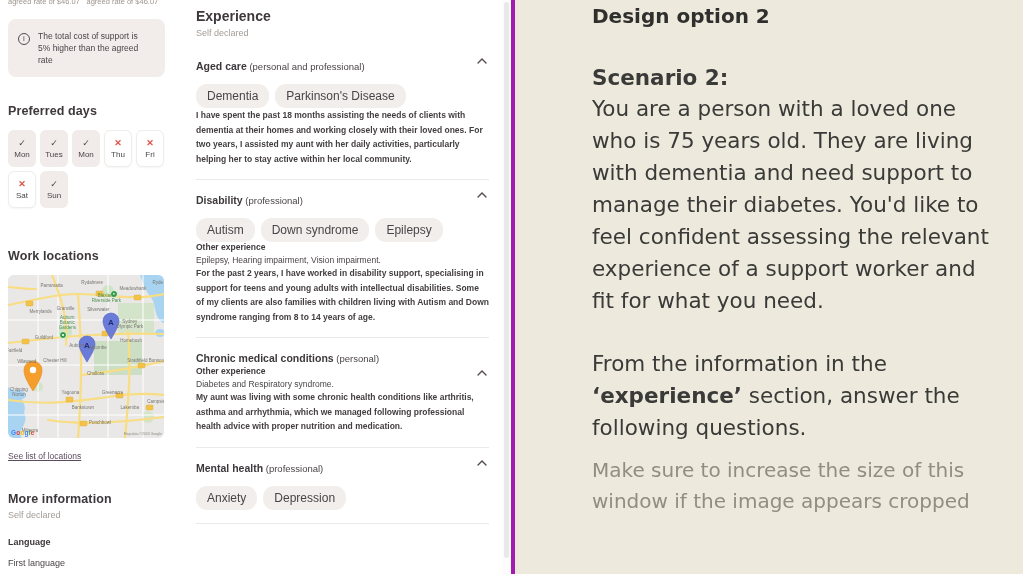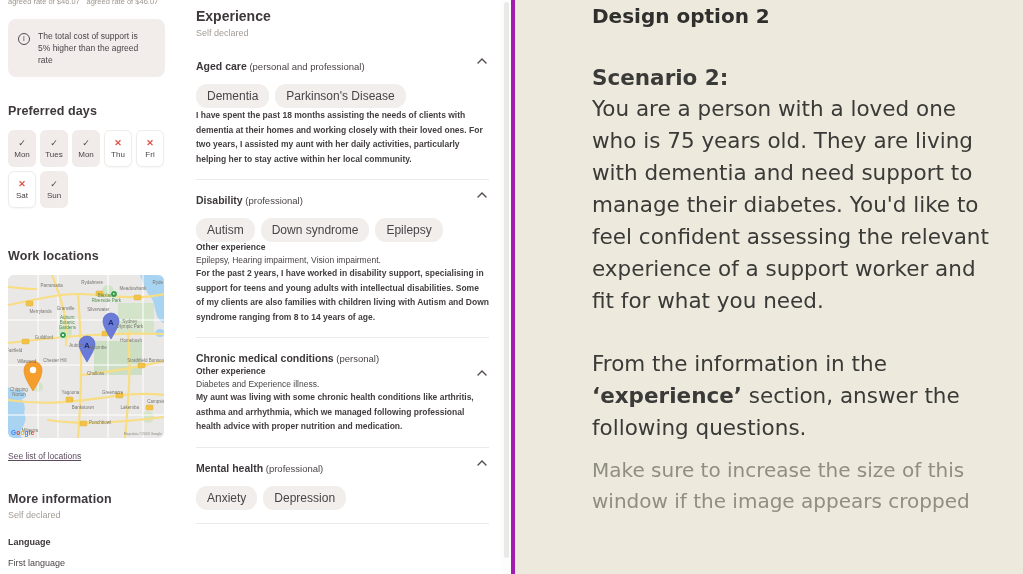--- a/index.html
+++ b/index.html
@@ -295,21 +295,21 @@
 
   <section class="exp-section">
     <div class="sec-head">
       <span class="sec-title">Chronic medical conditions</span><span class="sec-qual"> (personal)</span>
       <svg class="chev low" width="10" height="6" viewBox="0 0 10 6">
           <path d="M1,5 L5,1 L9,5" stroke="#544c50" stroke-width="1.4" fill="none" stroke-linecap="round"></path>
         </svg>
     </div>
     <div class="other">
       <div class="other-label">Other experience</div>
-      <div class="other-text">Diabetes and Experience illness.</div>
+      <div class="other-text">Diabetes and Respiratory syndrome.</div>
     </div>
     <p class="para">My aunt was living with some chronic health conditions like arthritis, asthma and arrhythmia, which we managed following professional health advice with proper nutrition and medication.</p>
   </section>
 
   <section class="exp-section">
     <div class="sec-head">
       <span class="sec-title">Mental health</span><span class="sec-qual"> (professional)</span>
       <svg class="chev" width="10" height="6" viewBox="0 0 10 6">
           <path d="M1,5 L5,1 L9,5" stroke="#544c50" stroke-width="1.4" fill="none" stroke-linecap="round"></path>
         </svg>

